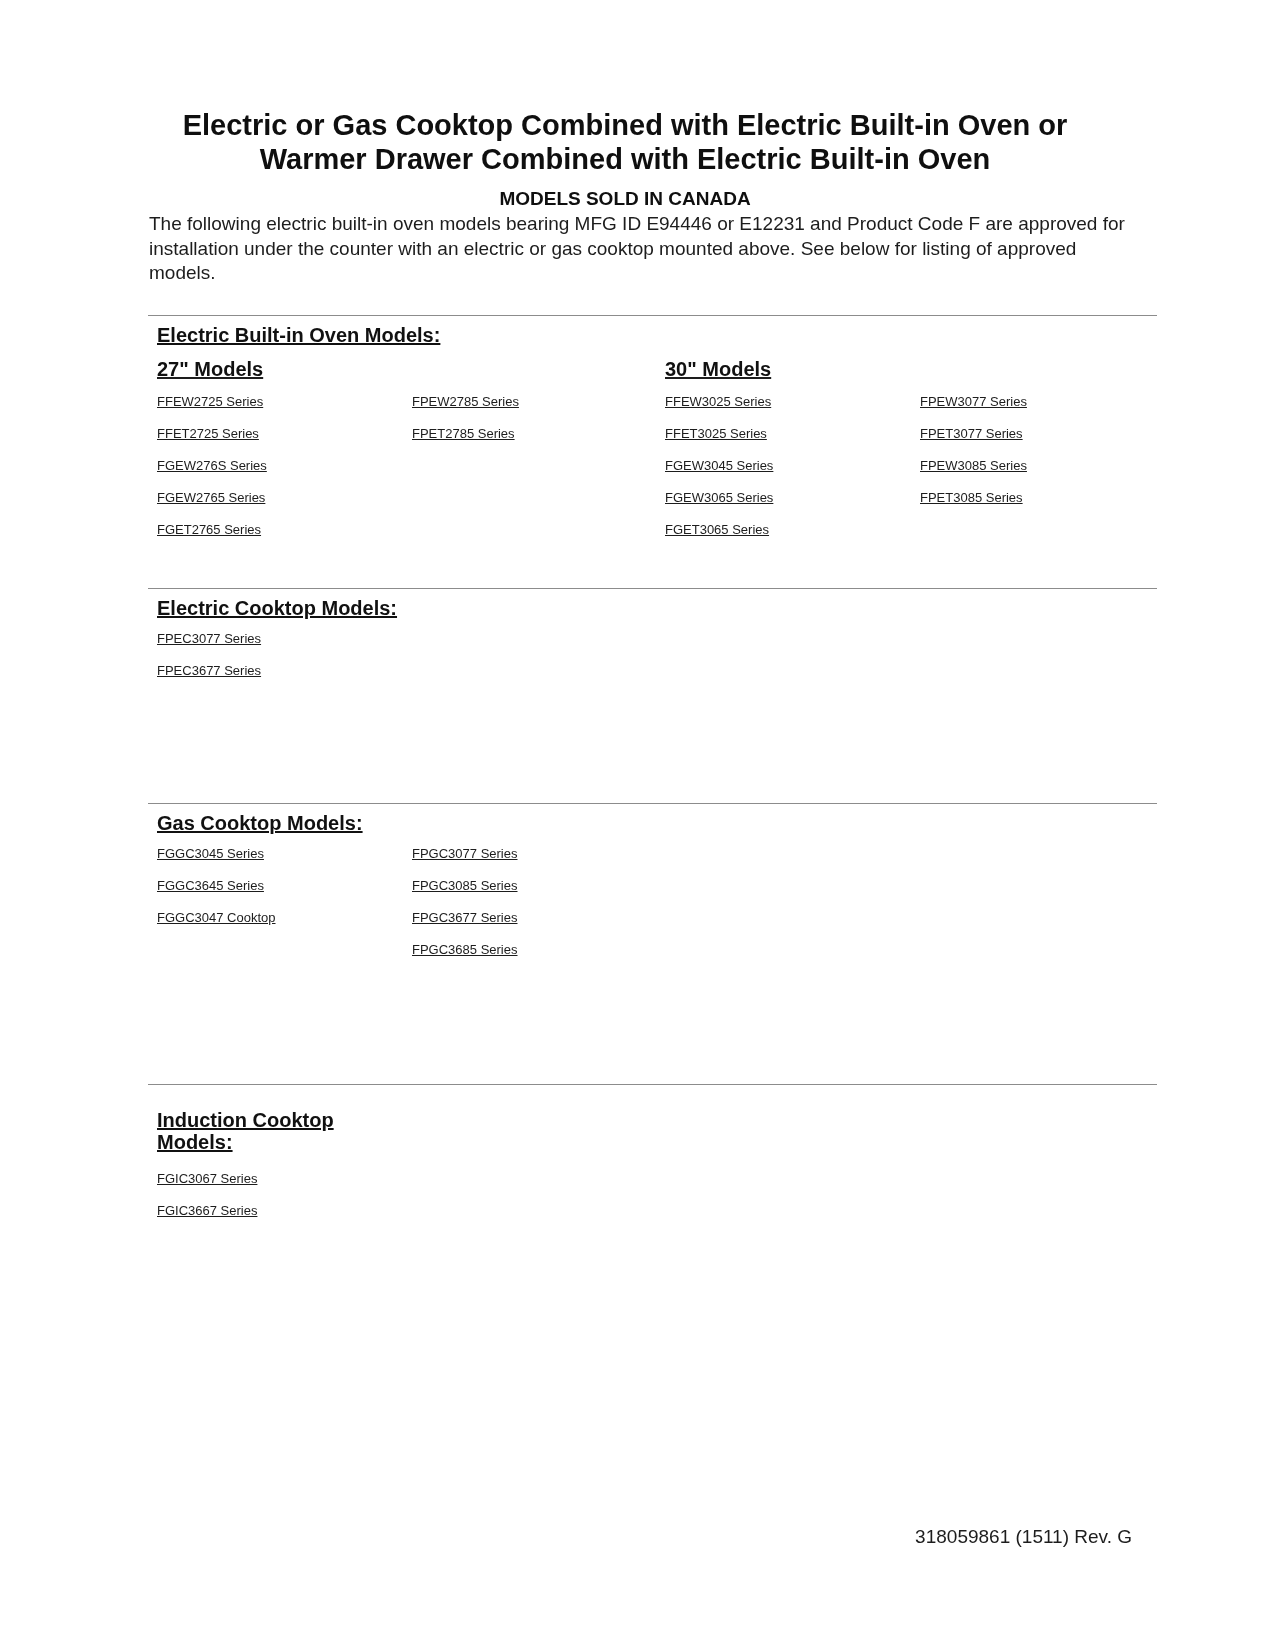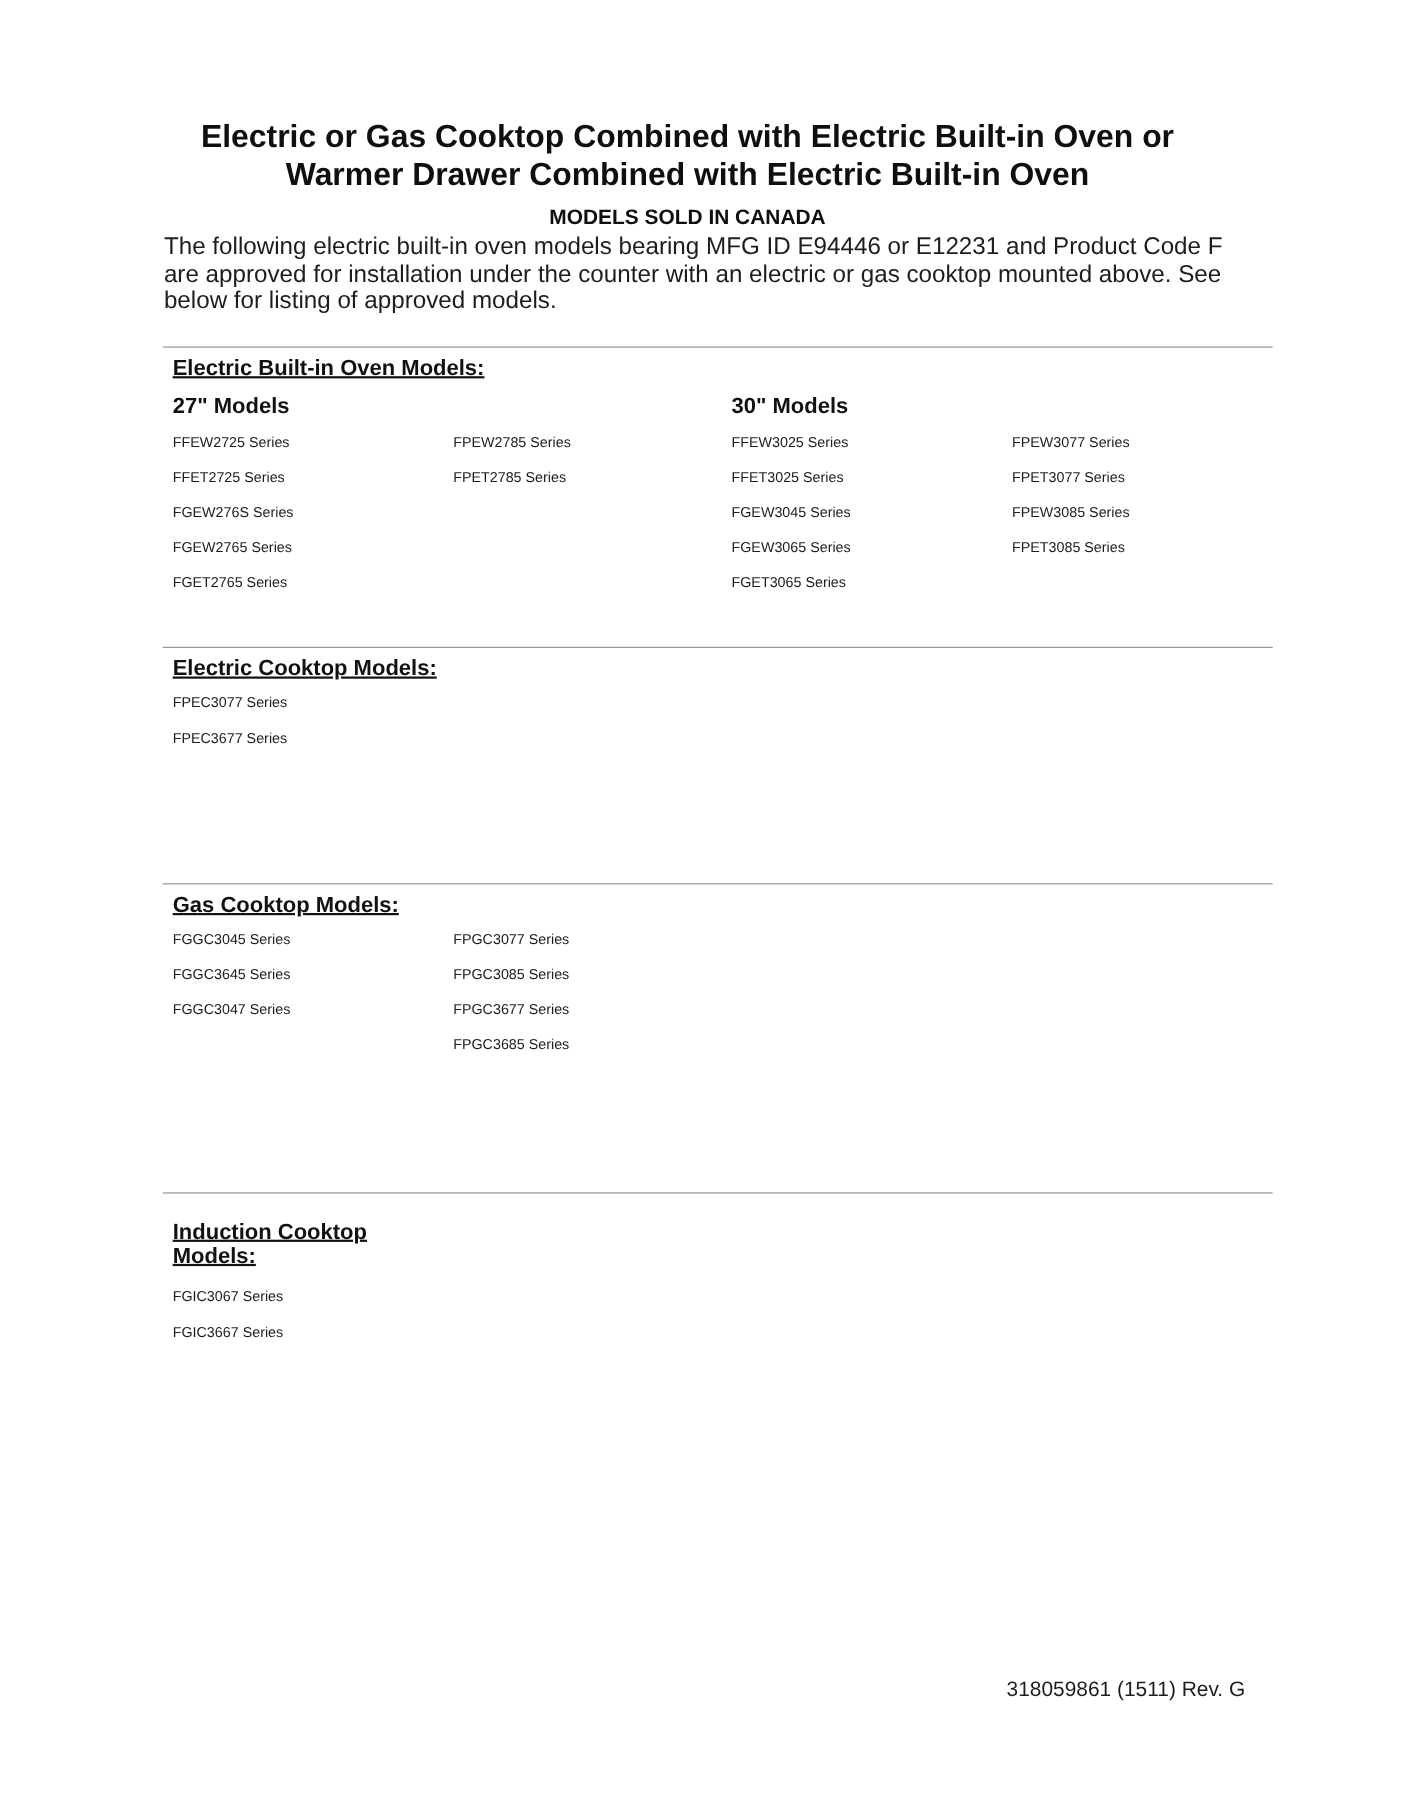--- a/index.html
+++ b/index.html
@@ -33,28 +33,29 @@
     text-align: center;
     font-size: 19px;
     font-weight: 700;
     color: #0f0f0f;
   }
   .intro {
     position: absolute;
     top: 212px;
     left: 149px;
     width: 992px;
-    font-size: 22px;
+    font-size: 19px;
     line-height: 24.5px;
     color: #1d1d1d;
   }
   .section {
     position: absolute;
     left: 148px;
     width: 1009px;
+    text-decoration: underline;
   }
   .rule {
     height: 1px;
     background: #8c8c8c;
   }
   .content { padding-left: 9px; }
   .sec-heading {
     display: inline-block;
     margin-top: 8px;
     font-size: 20px;
@@ -160,21 +161,21 @@
   </div>
 
   <div class="section" style="top:803px">
     <div class="rule"></div>
     <div class="content">
       <div class="sec-heading">Gas Cooktop Models:</div>
       <div class="cols">
         <div class="col">
           <div class="model">FGGC3045 Series</div>
           <div class="model">FGGC3645 Series</div>
-          <div class="model">FGGC3047 Series</div>
+          <div class="model">FGGC3047 Cooktop</div>
         </div>
         <div class="col">
           <div class="model">FPGC3077 Series</div>
           <div class="model">FPGC3085 Series</div>
           <div class="model">FPGC3677 Series</div>
           <div class="model">FPGC3685 Series</div>
         </div>
         <div class="col"></div>
         <div class="col"></div>
       </div>

